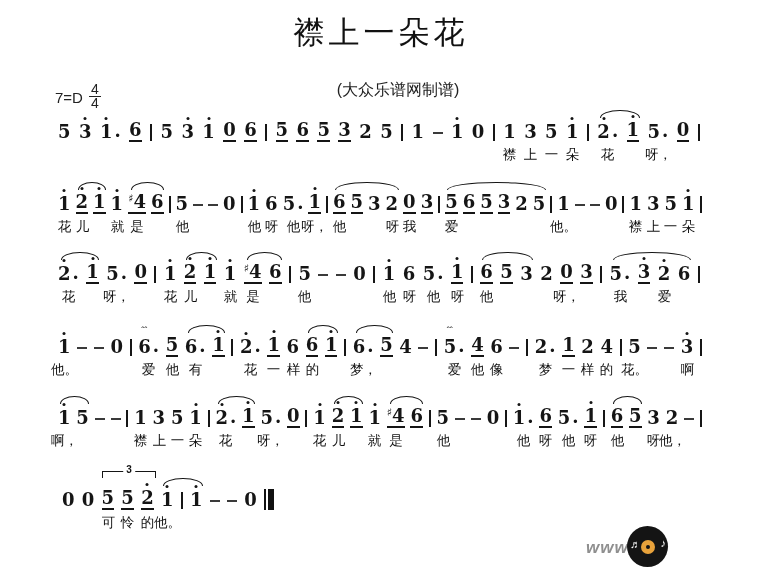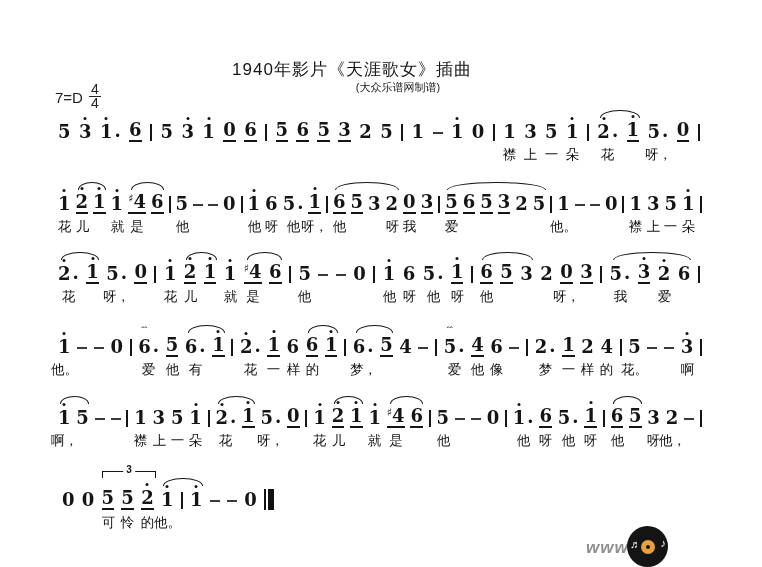--- a/index.html
+++ b/index.html
@@ -5,21 +5,21 @@
   html,body{margin:0;padding:0;background:#e8e8e8;}
   #page{position:relative;width:762px;height:567px;background:#ffffff;overflow:hidden;
         font-family:"Liberation Sans",sans-serif;color:#161616;margin:0 auto;}
 
   
   .title{position:absolute;top:12px;left:0;width:100%;text-align:center;
          font-family:"DejaVu Serif",serif;font-size:31px;letter-spacing:4px;color:#111;}
   .subtitle{position:absolute;top:58px;left:352px;transform:translateX(-50%);
             font-size:17px;letter-spacing:1px;color:#151515;white-space:nowrap;}
   .sub-note{position:absolute;top:80px;left:398px;transform:translateX(-50%);
-            font-size:11px;color:#222;white-space:nowrap;}
+            font-size:16px;color:#222;white-space:nowrap;}
   .credits{position:absolute;top:66px;left:585px;font-size:16px;line-height:19px;
            letter-spacing:1px;color:#151515;white-space:pre;}
   .keysig{position:absolute;top:84px;left:55px;font-size:15px;color:#222;display:flex;align-items:center;}
   .timesig{display:inline-block;margin-left:6px;text-align:center;font-size:14px;line-height:13px;
            color:#222;vertical-align:middle;position:relative;top:-1px;}
   .timesig .tnum{display:block;padding:0 2px;}
   .timesig .tnum:first-child{border-bottom:1px solid #222;}
 
   
   #score{position:absolute;left:0;top:0;width:762px;height:567px;}
@@ -73,21 +73,21 @@
   .rnote.n1{left:3px;top:13px;}
   .rnote.n2{right:2px;top:12px;}
   .brand{position:absolute;left:672px;top:528px;font-size:27px;font-weight:bold;
          letter-spacing:1px;color:#0d0d0d;z-index:2;}
 </style>
 </head>
 <body>
 
 <div id="page">
 
-  <div class="subtitle">1940年影片《天涯歌女》插曲</div>
+  <div class="title">襟上一朵花</div>
   <div class="sub-note">(大众乐谱网制谱)</div>
 
 
   <div class="keysig">
     <span>7=D</span>
     <span class="timesig">
       <span class="tnum">4</span>
       <span class="tnum">4</span>
     </span>
   </div>

